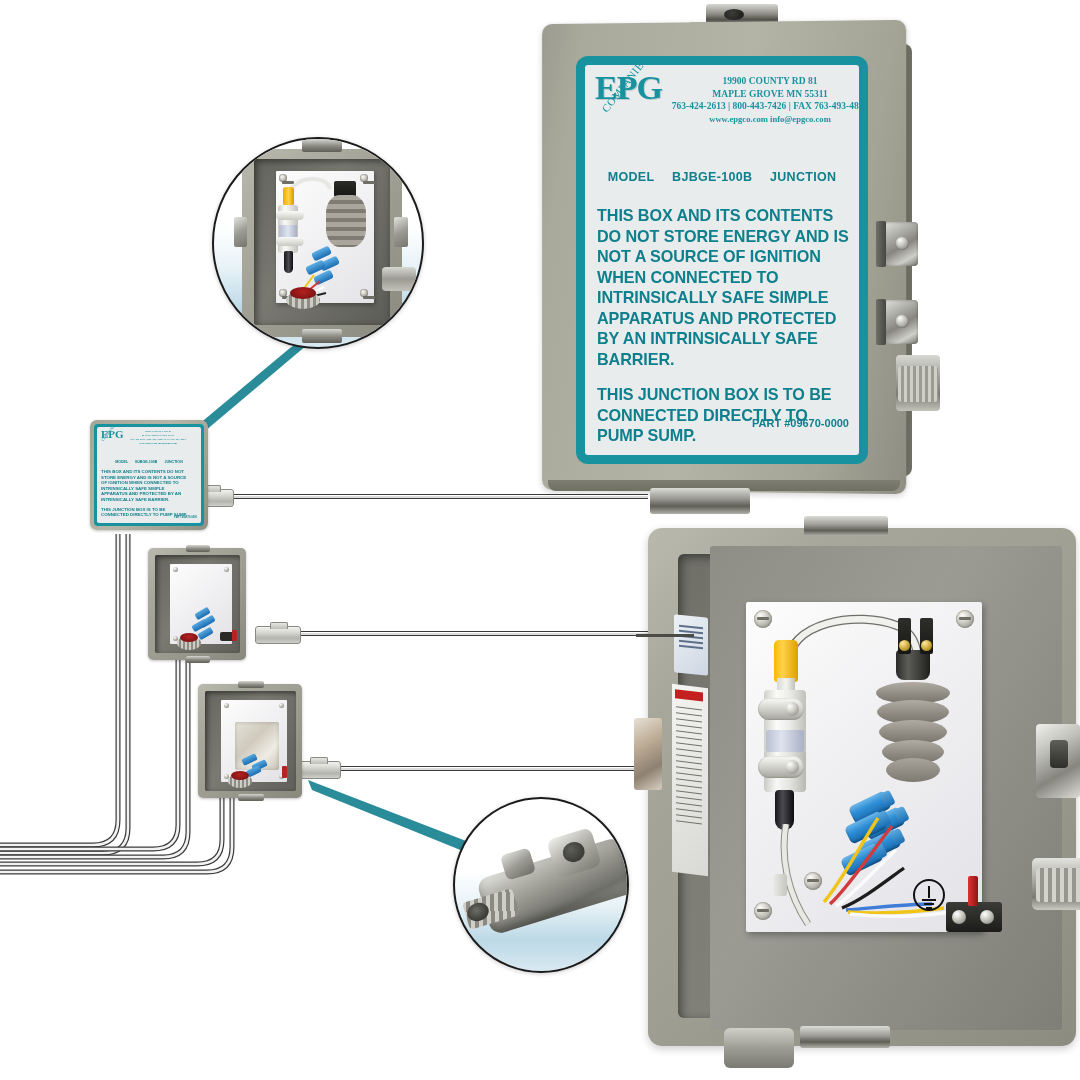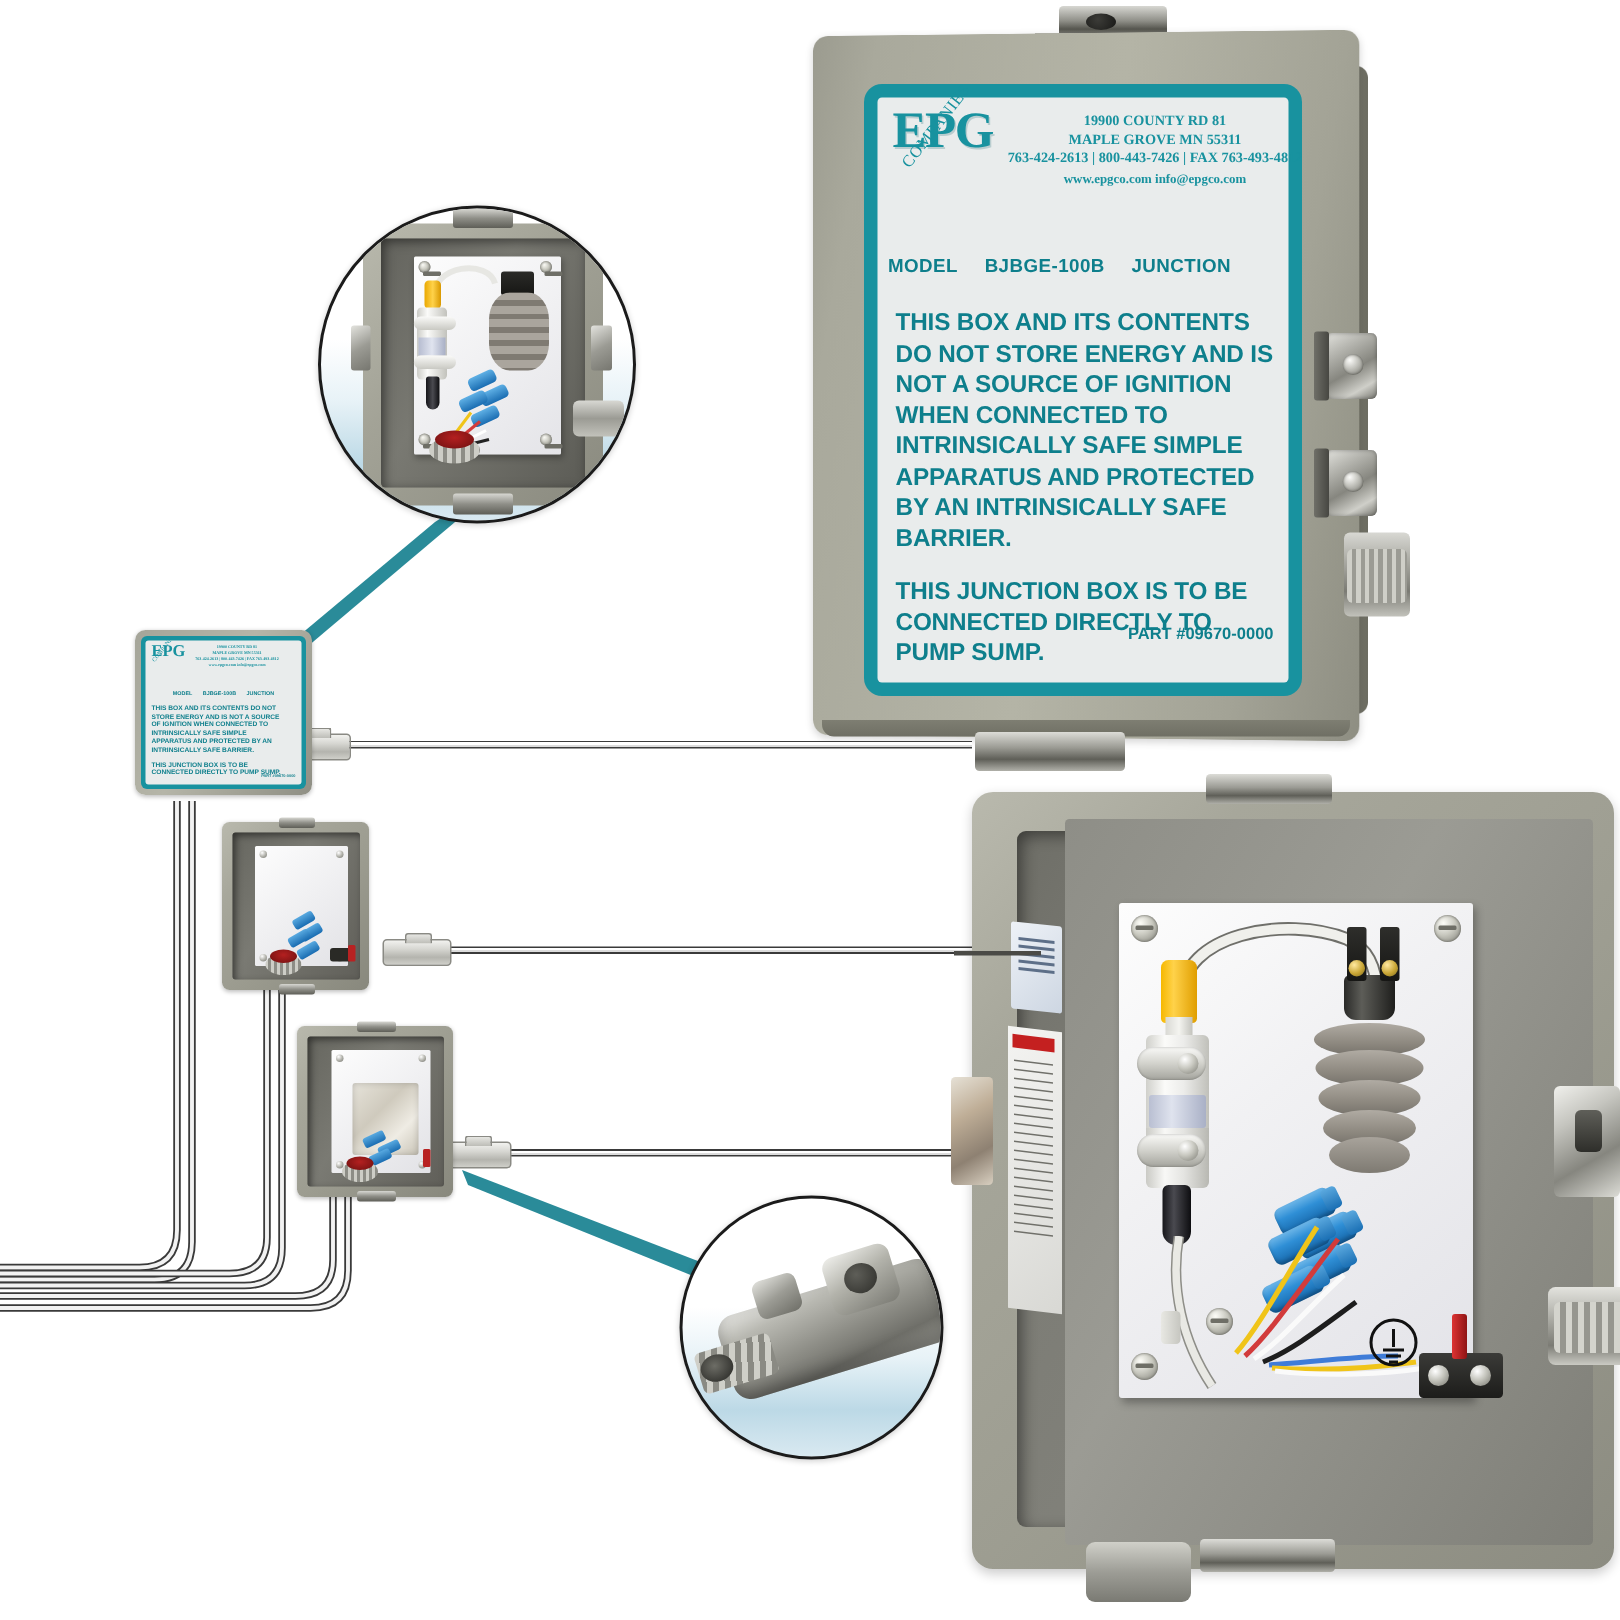--- a/index.html
+++ b/index.html
@@ -108,21 +108,21 @@
   }
   .addr {
     position:absolute; left: 86px; top: 10px; width: 198px;
     text-align:center; color:#18929f;
     font-family: "Liberation Serif", serif;
     font-size: 9.5px; line-height: 12.5px; font-weight: bold;
   }
   .addr .web { font-size: 8.6px; }
   .modelrow {
     position:absolute; left: 0; top: 105px; width: 100%;
-    color:#0e7f8c;
+    text-align:center; color:#0e7f8c;
     font-size: 12.5px; font-weight: bold; letter-spacing:.3px;
   }
   .modelrow span { margin: 0 7px; }
   .bodytext {
     position:absolute; left: 12px; top: 140px; width: 256px;
     color:#0e7f8c; font-size: 16.2px; font-weight: bold;
     line-height: 20.5px; letter-spacing: -.1px;
   }
   .bodytext p + p { margin-top: 15px; }
   .partno {

